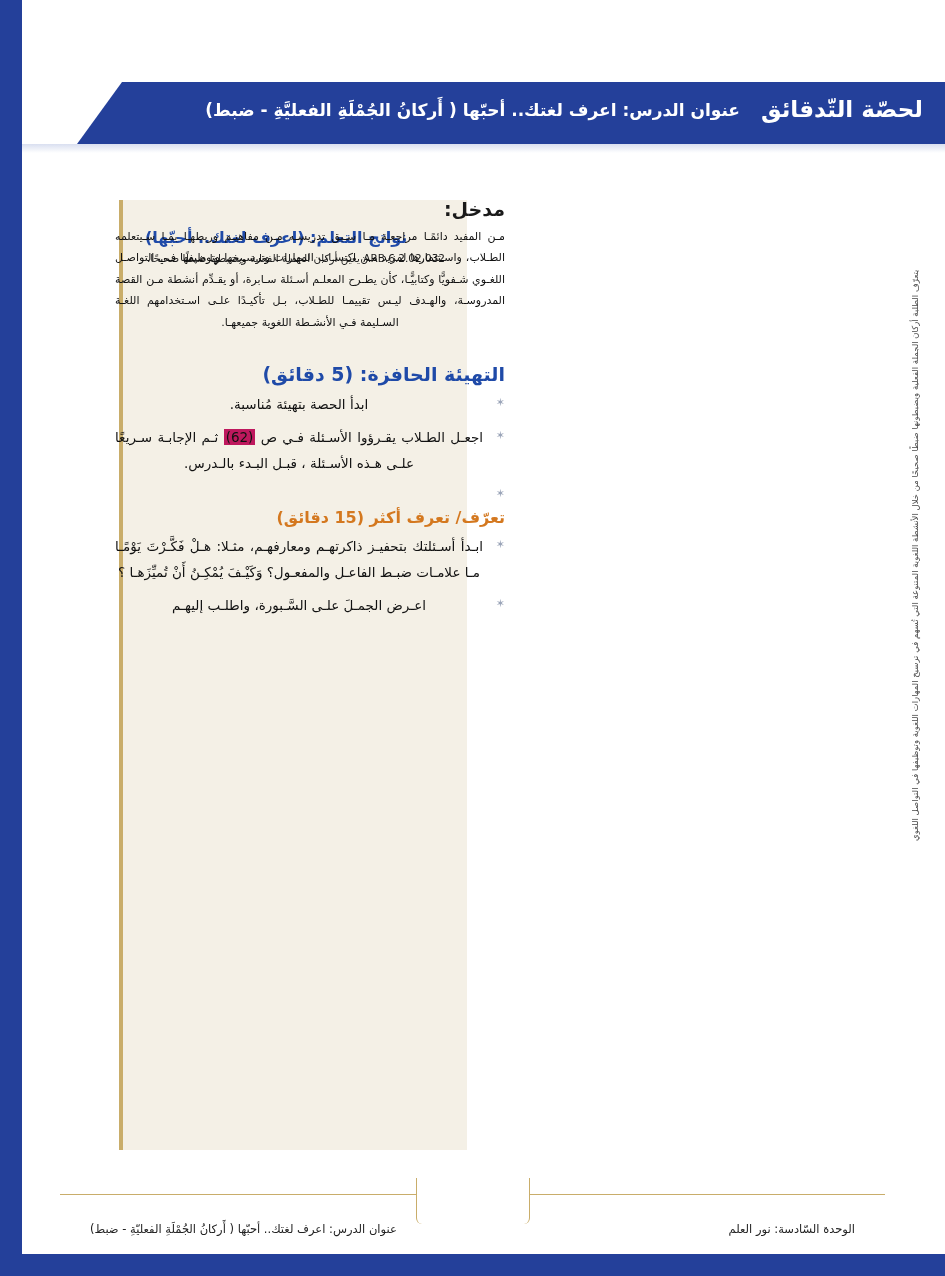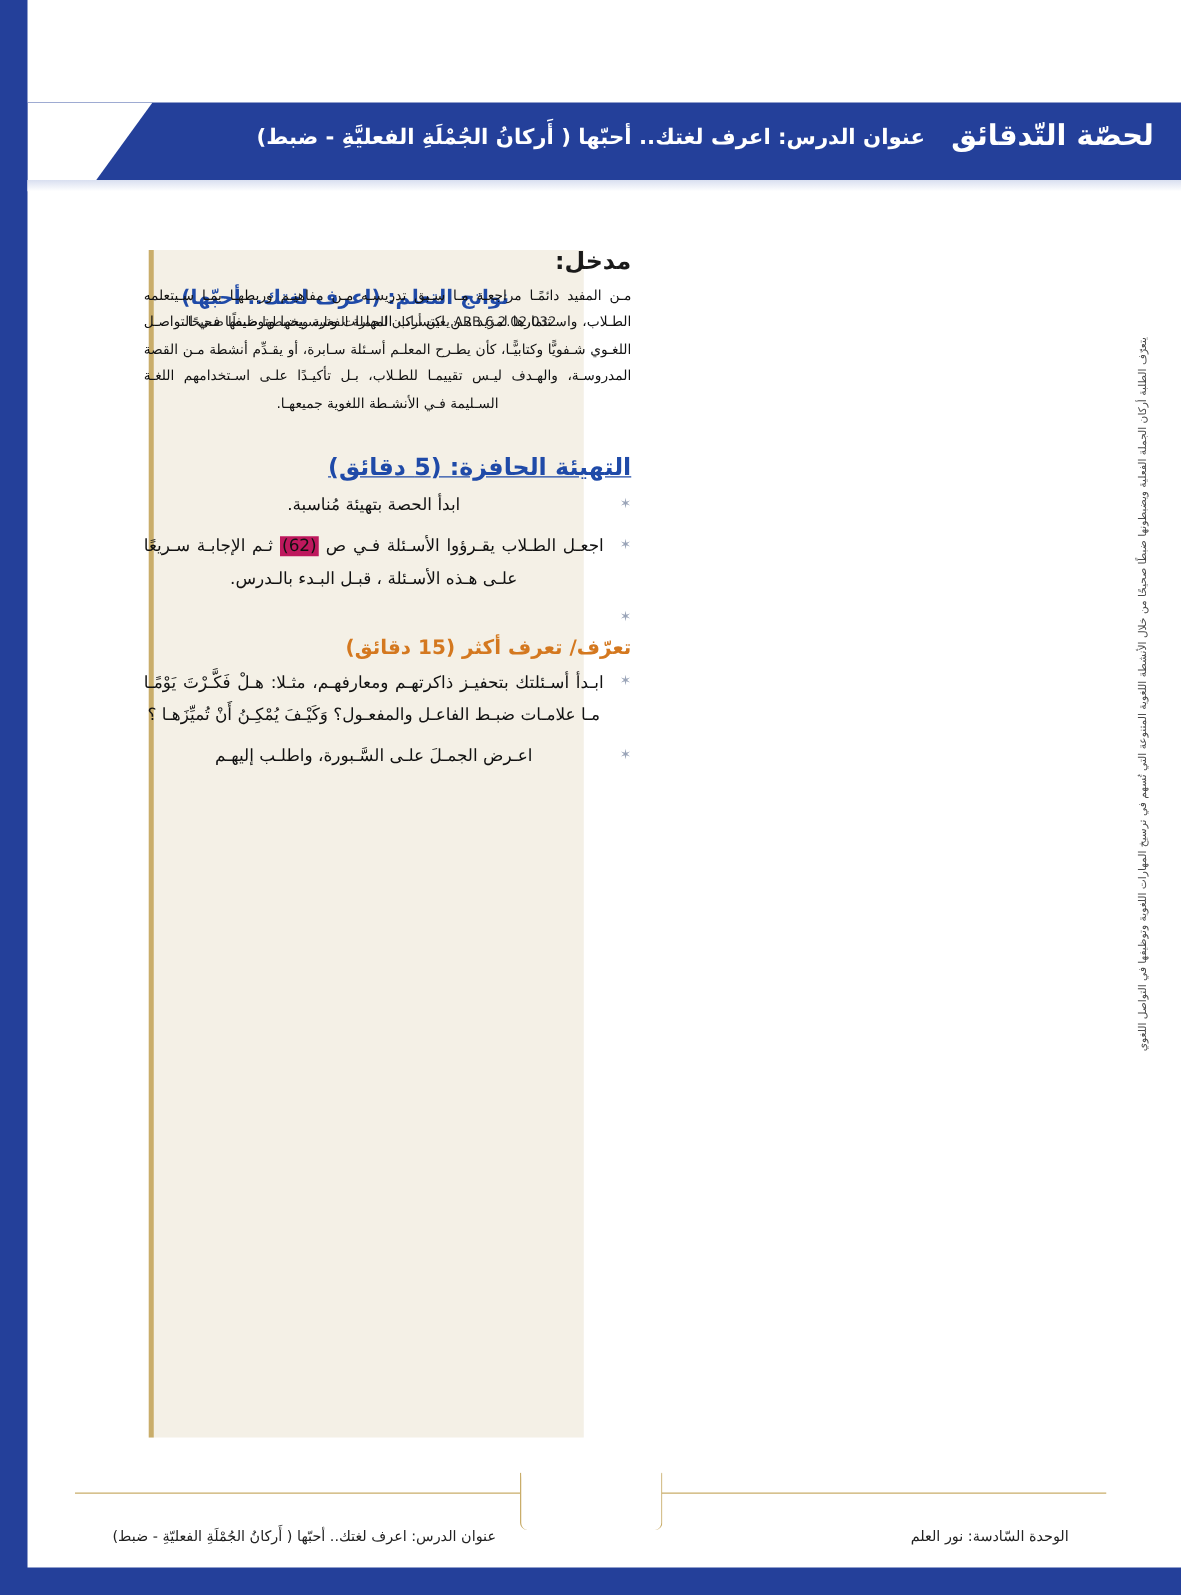--- a/index.html
+++ b/index.html
@@ -138,21 +138,20 @@
     direction: rtl;
   }
   .sec-title {
     font-size: 19px;
     font-weight: bold;
     color: #1a1a1a;
     margin: 0 0 6px 0;
   }
   .sec-title.blue {
     color: #1f4aa8;
-    text-decoration: underline;
   }
   .sec-title.orange {
     color: #d4781f;
     font-size: 16px;
   }
   .para {
     font-size: 11px;
     line-height: 1.95;
     color: #111111;
     text-align: justify;

